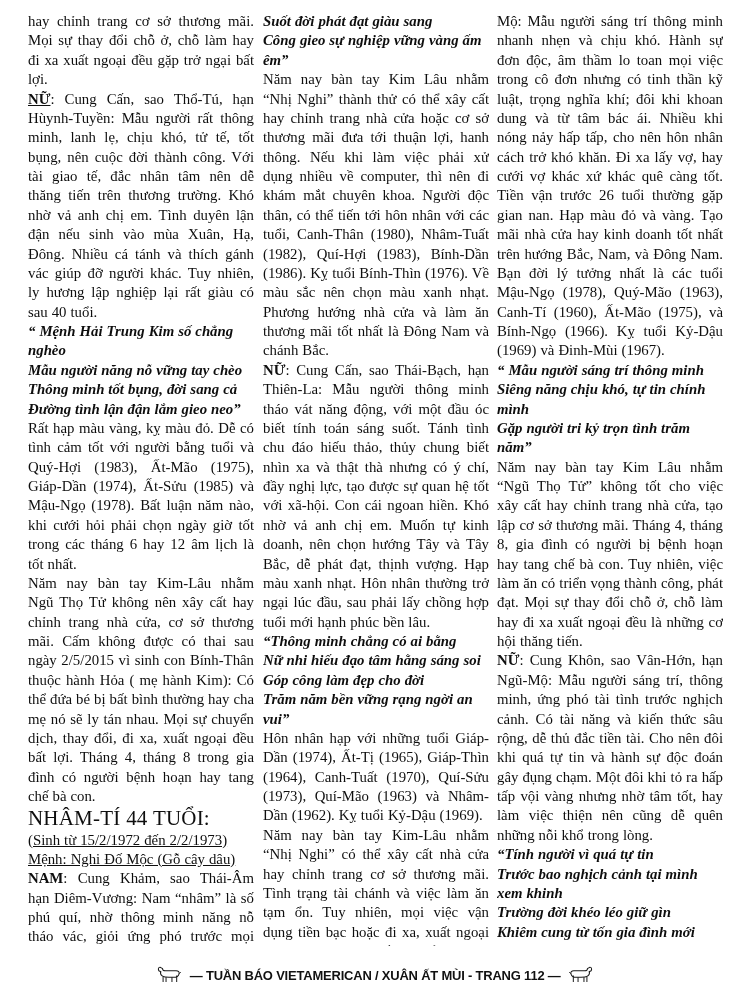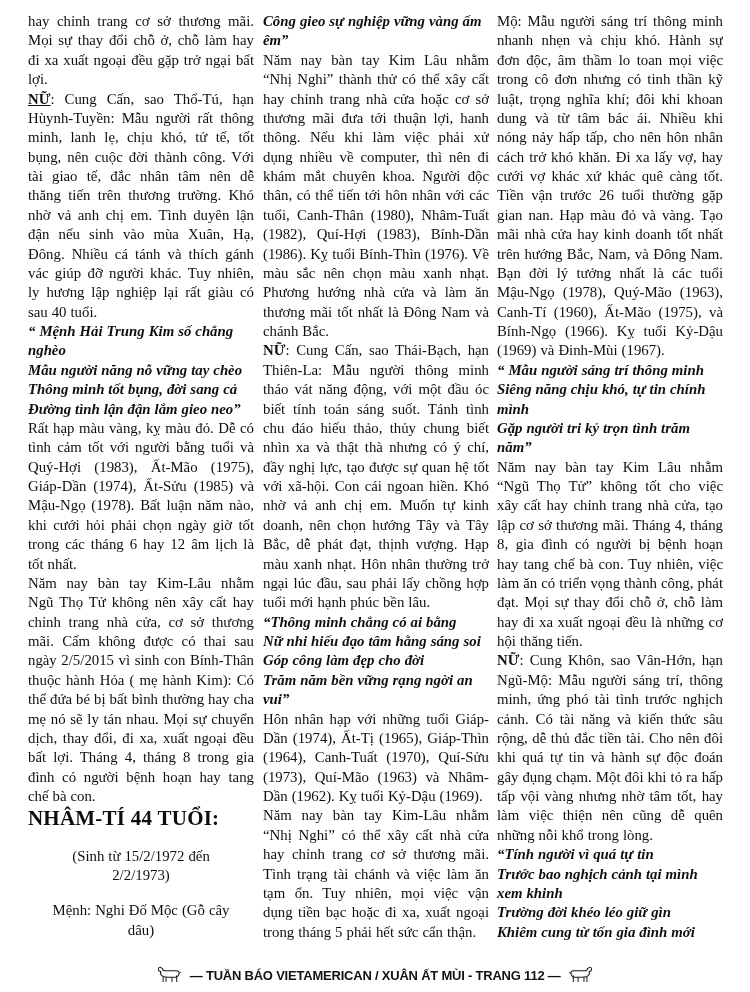--- a/index.html
+++ b/index.html
@@ -21,24 +21,24 @@
     word-spacing:0.02em;
   }
   .col-1{left:28px;}
   .col-2{left:263px;}
   .col-3{left:497px;}
   p.para{margin:0;}
   .lead{font-weight:bold;}
   .lead.u{text-decoration:underline;}
   .gap{margin-top:17px;}
   .heading{
-    margin:0;font-weight:bold;font-size:21px;line-height:1.15;
+    margin:0;font-weight:normal;font-size:21px;line-height:1.15;
     text-align:left;letter-spacing:.2px;
   }
-  .meta{margin:16px;text-align:center;}
+  .meta{margin:0;text-align:left;text-decoration:underline;}
   .poem{margin:0;}
   .poem-line{
     font-style:italic;font-weight:bold;
     text-align:left;line-height:1.31;
   }
   .footer{
     position:absolute;left:0;right:0;bottom:8px;
     display:flex;align-items:center;justify-content:center;
   }
   .footer-text{
@@ -65,20 +65,21 @@
       </div>
       <p class="para">Rất hạp màu vàng, kỵ màu đỏ. Dễ có tình cảm tốt với người bằng tuổi và Quý-Hợi (1983), Ất-Mão (1975), Giáp-Dần (1974), Ất-Sửu (1985) và Mậu-Ngọ (1978). Bất luận năm nào, khi cưới hỏi phải chọn ngày giờ tốt trong các tháng 6 hay 12 âm lịch là tốt nhất.</p>
       <p class="para">Năm nay bàn tay Kim-Lâu nhằm Ngũ Thọ Tử không nên xây cất hay chỉnh trang nhà cửa, cơ sở thương mãi. Cấm không được có thai sau ngày 2/5/2015 vì sinh con Bính-Thân thuộc hành Hỏa ( mẹ hành Kim): Có thể đứa bé bị bất bình thường hay cha mẹ nó sẽ ly tán nhau. Mọi sự chuyển dịch, thay đổi, đi xa, xuất ngoại đều bất lợi. Tháng 4, tháng 8 trong gia đình có người bệnh hoạn hay tang chế bà con.</p>
       <h2 class="heading gap">NHÂM-TÍ 44 TUỔI:</h2>
       <div class="meta">(Sinh từ 15/2/1972 đến 2/2/1973)</div>
       <div class="meta">Mệnh: Nghi Đố Mộc (Gỗ cây dâu)</div>
       <p class="para gap"><span class="lead">NAM</span>: Cung Khảm, sao Thái-Âm hạn Diêm-Vương: Nam “nhâm” là số phú quí, nhờ thông minh năng nỗ tháo vác, giỏi ứng phó trước mọi hoàn cảnh. Luôn tự tin, không ỷ lại vào người khác. Đa mưu túc trí, có khả năng lãnh đạo chỉ huy. Ly hương lập nghiệp dễ dàng phát đạt giàu sang. Rất có năng khiếu về quản trị kinh doanh. Tương lai sang giàu bền vững.</p>
     </div>
   <div class="col col-2">
       <div class="poem">
+        <div class="poem-line">Suốt đời phát đạt giàu sang</div>
         <div class="poem-line">Công gieo sự nghiệp vững vàng ấm êm”</div>
       </div>
       <p class="para">Năm nay bàn tay Kim Lâu nhằm “Nhị Nghi” thành thử có thể xây cất hay chỉnh trang nhà cửa hoặc cơ sở thương mãi đưa tới thuận lợi, hanh thông. Nếu khi làm việc phải xử dụng nhiều về computer, thì nên đi khám mắt chuyên khoa. Người độc thân, có thể tiến tới hôn nhân với các tuổi, Canh-Thân (1980), Nhâm-Tuất (1982), Quí-Hợi (1983), Bính-Dần (1986). Kỵ tuổi Bính-Thìn (1976). Về màu sắc nên chọn màu xanh nhạt. Phương hướng nhà cửa và làm ăn thương mãi tốt nhất là Đông Nam và chánh Bắc.</p>
       <p class="para gap"><span class="lead">NỮ</span>: Cung Cấn, sao Thái-Bạch, hạn Thiên-La: Mẫu người thông minh tháo vát năng động, với một đầu óc biết tính toán sáng suốt. Tánh tình chu đáo hiếu thảo, thủy chung biết nhìn xa và thật thà nhưng có ý chí, đầy nghị lực, tạo được sự quan hệ tốt với xã-hội. Con cái ngoan hiền. Khó nhờ vả anh chị em. Muốn tự kinh doanh, nên chọn hướng Tây và Tây Bắc, dễ phát đạt, thịnh vượng. Hạp màu xanh nhạt. Hôn nhân thường trở ngại lúc đầu, sau phải lấy chồng hợp tuổi mới hạnh phúc bền lâu.</p>
       <div class="poem">
         <div class="poem-line">“Thông minh chẳng có ai bằng</div>
         <div class="poem-line">Nữ nhi hiếu đạo tâm hằng sáng soi</div>
         <div class="poem-line">Góp công làm đẹp cho đời</div>
         <div class="poem-line">Trăm năm bền vững rạng ngời an vui”</div>
       </div>

